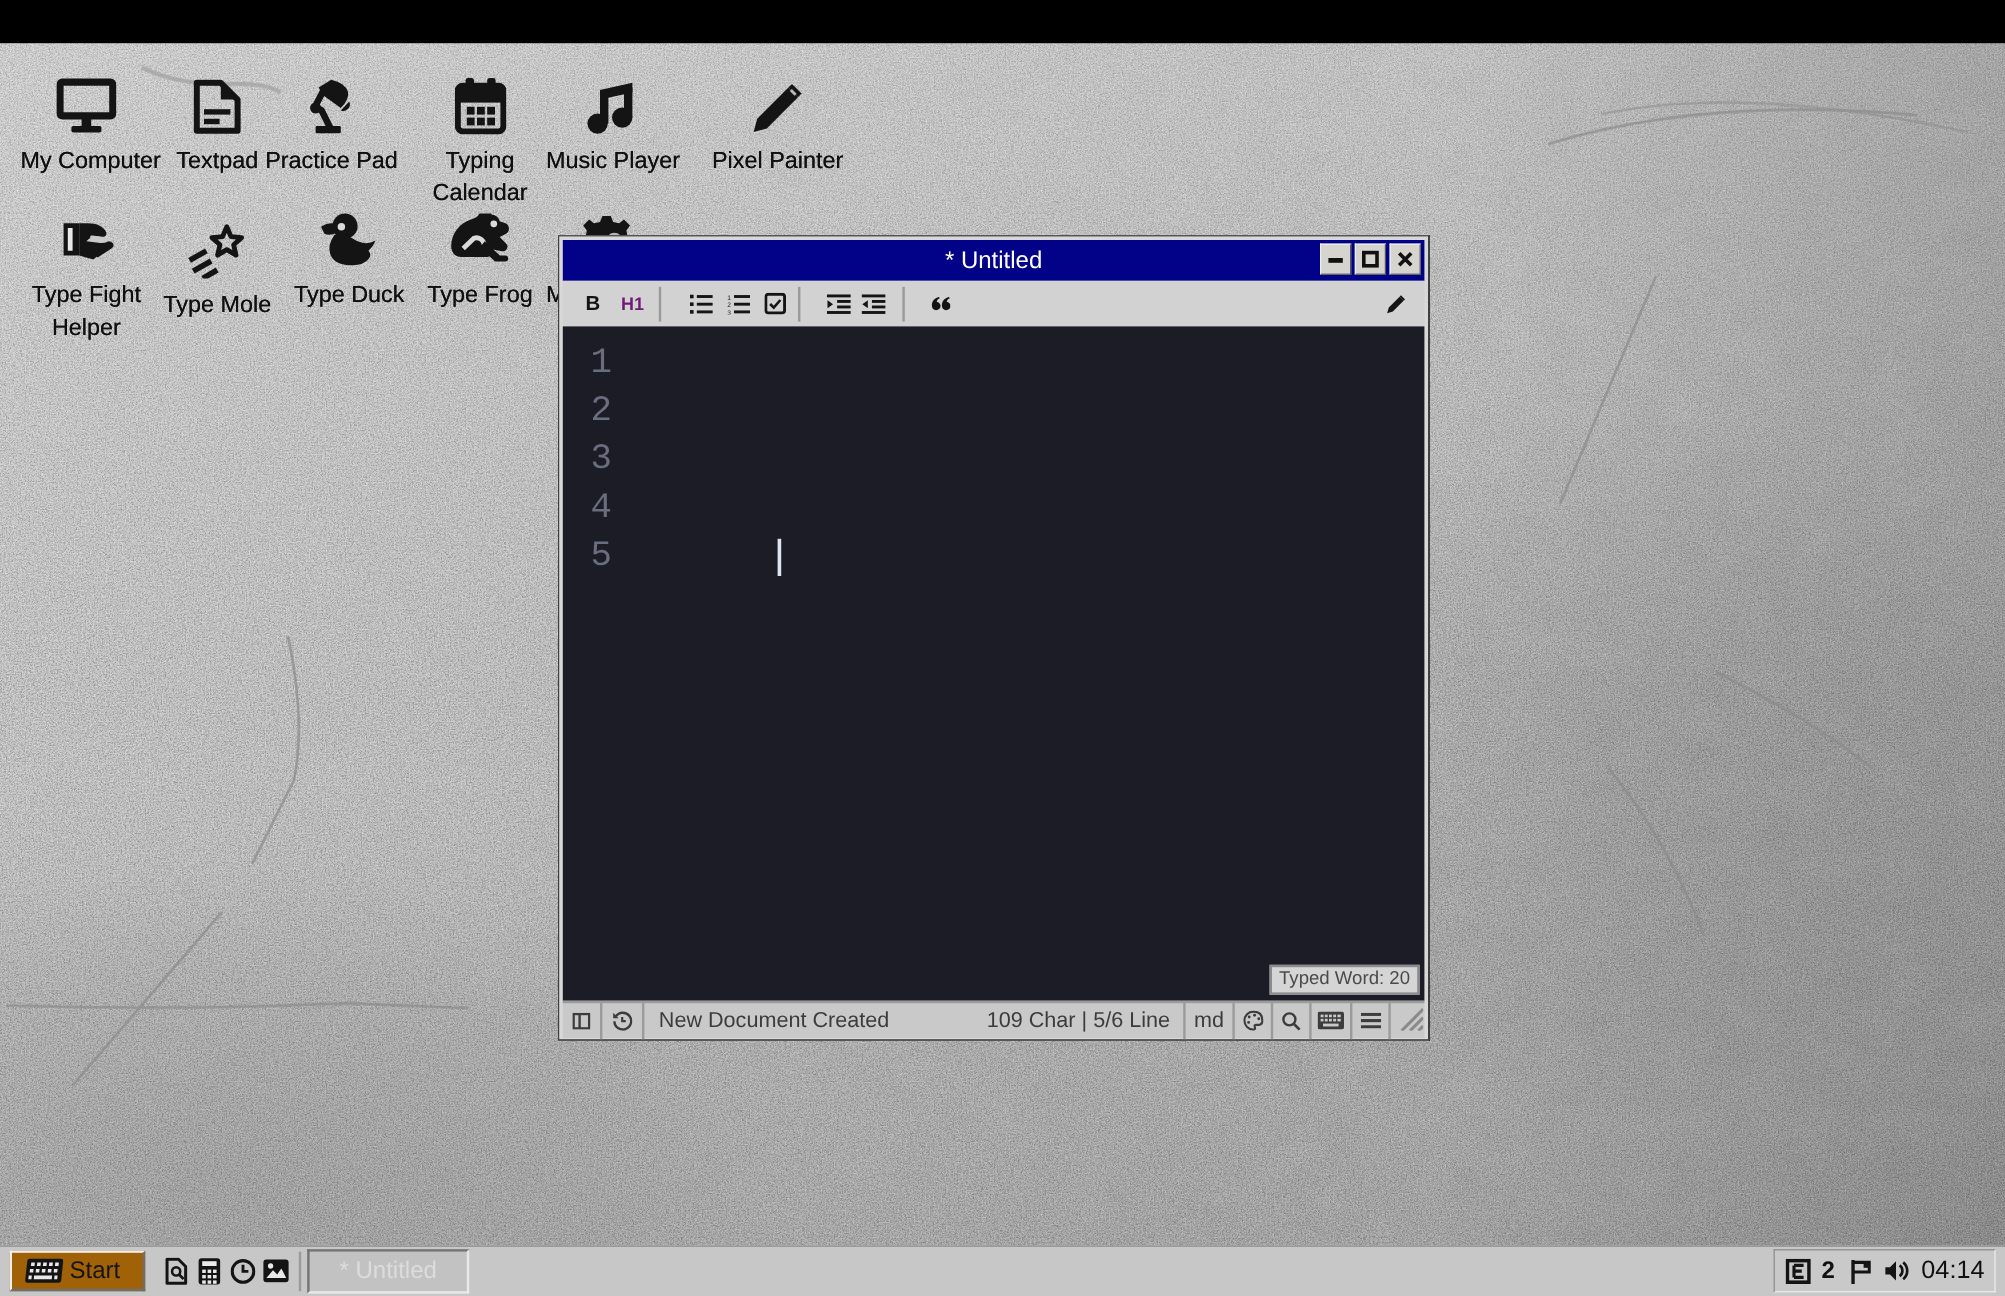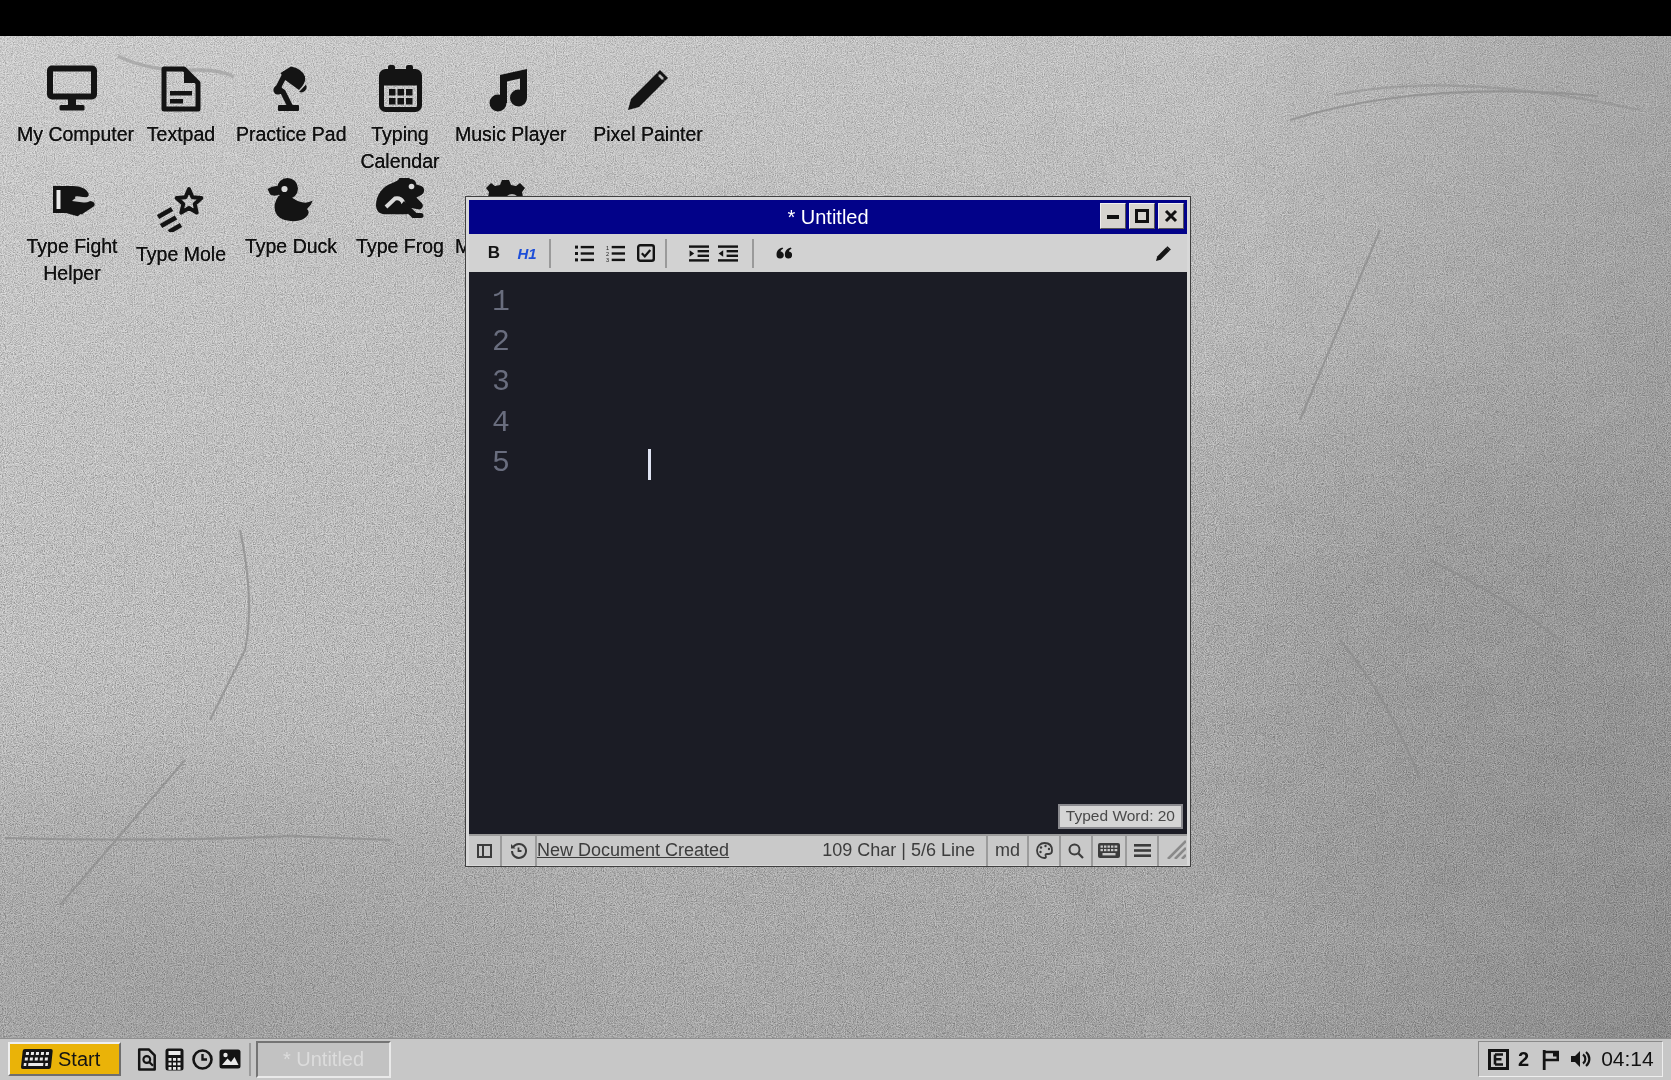--- a/index.html
+++ b/index.html
@@ -26,21 +26,21 @@
      font-family:"Liberation Mono", monospace; font-size:29.8px; }
   #gutter { position:absolute; left:0; top:10px; width:41px; text-align:right;
      line-height:40.2px; color:#696d7e; white-space:pre; }
   #code { position:absolute; left:71.5px; top:10px; line-height:40.2px; color:#b6c0e4; white-space:pre; }
   #statusbar { height:31px; background:#c9c9c9; border-top:2px solid #9b9b9b;
      display:flex; align-items:center; font-size:18px; color:#3c3c3c; position:relative; }
   .ssep { width:2px; height:31px; background:#9b9b9b; }
   
   #taskbar { position:absolute; left:0; top:1038px; width:1671px; height:42px;
      background:#c7c7c7; border-top:1px solid #8f8f8f; }
-  #startbtn { position:absolute; left:8px; top:3px; width:113px; height:34px; background:#eab308;
+  #startbtn { position:absolute; left:8px; top:3px; width:113px; height:34px; background:#a16207;
      border:2px solid #efefef; border-right-color:#6e6e6e; border-bottom-color:#6e6e6e;
      display:flex; align-items:center;text-align:right; }
   #taskbtn { position:absolute; left:256px; top:2px; width:135px; height:37px; background:#c2c2c2;
      border:2px solid #747474; border-right-color:#e9e9e9; border-bottom-color:#e9e9e9;
      color:#dcdcdc; font-size:20px; display:flex; align-items:center; justify-content:center; }
   #tray { position:absolute; left:1478px; top:2px; width:185px; height:36px; background:#c9c9c9;
      border:1px solid #8a8a8a; border-right-color:#eee; border-bottom-color:#eee;
      display:flex; align-items:center; font-size:21px; color:#111; }
 </style>
 </head>
@@ -126,21 +126,21 @@
   <div class="ic">
       <svg width="42" height="46" viewBox="0 0 42 46">
     <path d="M4 3 h20 l14 14 v26 h-34 z" fill="none" stroke="#141414" stroke-width="5" stroke-linejoin="round"></path>
     <path d="M24 3 l14 14 h-14 z" fill="#141414"></path>
     <rect x="10" y="25" width="22" height="4.5" fill="#141414"></rect>
     <rect x="10" y="33" width="13" height="4.5" fill="#141414"></rect>
   </svg>
     </div>
   <div class="lbl">Textpad</div>
 </div>
-<div class="dicon" style="left:236px;top:64px;">
+<div class="dicon" style="left:221px;top:64px;">
   <div class="ic">
       <svg width="50" height="48" viewBox="0 0 50 48">
     <rect x="12" y="41" width="21" height="6" rx="1" fill="#141414"></rect>
     <path d="M24.5 43 L17 28 L11.5 25 L20 8.5" stroke="#141414" stroke-width="5.5" fill="none" stroke-linejoin="round"></path>
     <circle cx="12" cy="26" r="4.6" fill="#141414"></circle>
     <path d="M14.5 9 L25 2.5 Q36.5 5 39 12.5 Q40.5 18.5 33 26 L18.5 15.5 z" fill="#141414"></path>
     <path d="M40 20.5 A5.5 5.5 0 0 1 33 28 L40 20.5 z" fill="#141414"></path>
   </svg>
     </div>
   <div class="lbl">Practice Pad</div>
@@ -254,21 +254,21 @@
         </svg>
       </div>
     <div class="wbtn" style="right:3px;">
         <svg width="16" height="16" viewBox="0 0 16 16">
           <path d="M3 3 L13 13 M13 3 L3 13" stroke="#111" stroke-width="3"></path>
         </svg>
       </div>
   </div>
   <div id="toolbar">
     <div class="tbtn" style="left:10px;width:30px;font-weight:bold;font-size:17px;color:#141414;">B</div>
-    <div class="tbtn" style="left:42px;width:32px;font-weight:bold;font-size:15px;color:#1d4ed8;font-style:italic;">H1</div>
+    <div class="tbtn" style="left:42px;width:32px;font-weight:bold;font-size:15px;color:#701a75;">H1</div>
     <div class="tsep" style="left:80px;"></div>
     <div class="tbtn" style="left:103px;width:24px;">
         <svg width="19" height="17" viewBox="0 0 19 17">
           <g fill="#141414">
             <rect x="0" y="0.6" width="3" height="3"></rect>
             <rect x="0" y="7" width="3" height="3"></rect>
             <rect x="0" y="13.4" width="3" height="3"></rect>
             <rect x="5.7" y="0.9" width="13.3" height="2.4"></rect>
             <rect x="5.7" y="7.3" width="13.3" height="2.4"></rect>
             <rect x="5.7" y="13.7" width="13.3" height="2.4"></rect>
@@ -350,21 +350,21 @@
       </div>
     <div class="ssep"></div>
     <div style="width:33px;display:flex;justify-content:center;">
         <svg width="17" height="17" viewBox="0 0 17 17">
           <path d="M3.2 5 A7 7 0 1 1 2 9" fill="none" stroke="#3c3c3c" stroke-width="2"></path>
           <path d="M1 2 v4.5 h4.5 z" fill="#3c3c3c"></path>
           <path d="M8.5 5.5 v3.5 h3" fill="none" stroke="#3c3c3c" stroke-width="1.8"></path>
         </svg>
       </div>
     <div class="ssep"></div>
-    <div style="margin-left:0;text-decoration:underline;">New Document Created</div>
+    <div style="margin-left:12px;">New Document Created</div>
     <div style="position:absolute;right:212px;">109 Char | 5/6 Line</div>
     <div class="ssep" style="position:absolute;right:199px;"></div>
     <div style="position:absolute;right:160px;width:39px;text-align:center;">md</div>
     <div class="ssep" style="position:absolute;right:158px;"></div>
     <div style="position:absolute;right:128px;width:30px;display:flex;justify-content:center;">
         <svg width="17" height="17" viewBox="0 0 17 17">
           <path d="M8.5 1 a7.5 7.5 0 1 0 0 15 q2 0 1.2 -2 q-0.8 -2 1.3 -2 h2 q3 0 3 -3.5 q0 -7.5 -7.5 -7.5 z" fill="none" stroke="#3c3c3c" stroke-width="1.8"></path>
           <circle cx="5" cy="5.5" r="1.2" fill="#3c3c3c"></circle>
           <circle cx="9.5" cy="4" r="1.2" fill="#3c3c3c"></circle>
           <circle cx="13" cy="7" r="1.2" fill="#3c3c3c"></circle>

